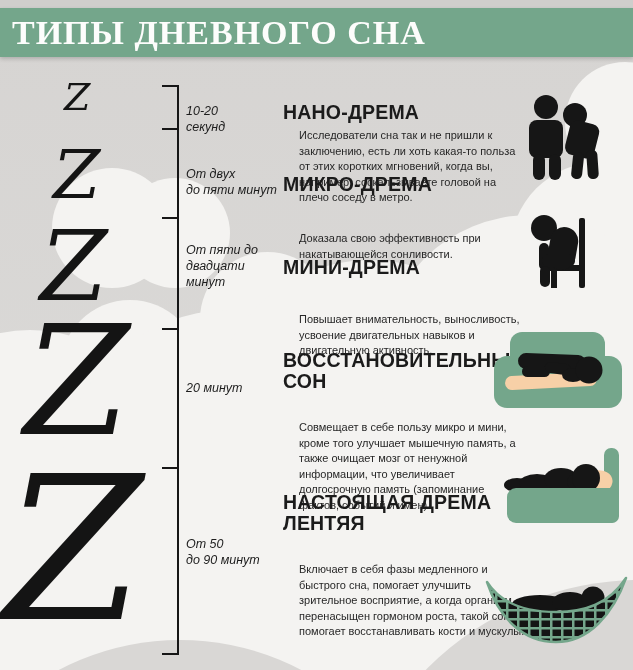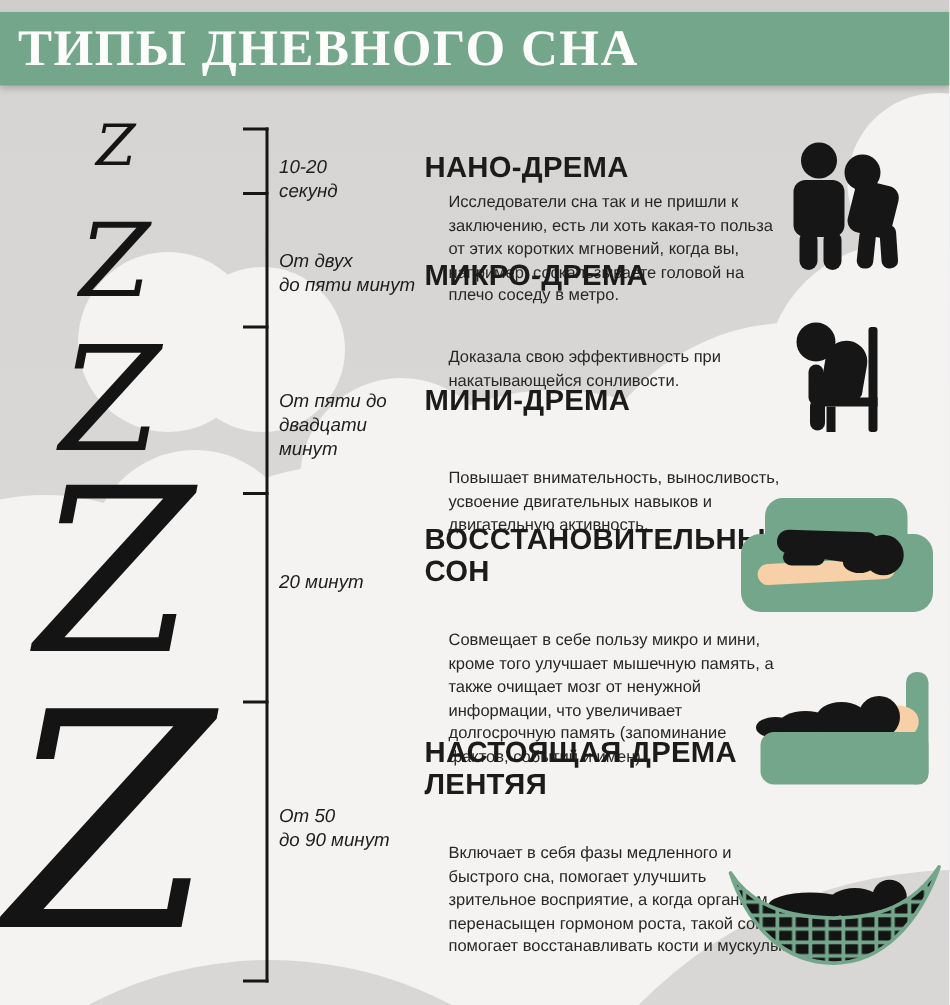--- a/index.html
+++ b/index.html
@@ -78,21 +78,21 @@
   <div class="zzz" style="left:64px; top:78px;  font-size:38px;">Z</div>
   <div class="zzz" style="left:53px; top:141px; font-size:68px;">Z</div>
   <div class="zzz" style="left:40px; top:218px; font-size:97px;">Z</div>
   <div class="zzz" style="left:24px; top:306px; font-size:152px;">Z</div>
   <div class="zzz" style="left:4px;  top:450px; font-size:200px;">Z</div>
 
   <div class="time" style="top:103px;">10-20
 секунд</div>
   <div class="time" style="top:166px;">От двух
 до пяти минут</div>
-  <div class="time" style="top:259px;">От пяти до
+  <div class="time" style="top:242px;">От пяти до
 двадцати минут</div>
   <div class="time" style="top:380px;">20 минут</div>
   <div class="time" style="top:536px;">От 50
 до 90 минут</div>
 
   <h2 class="sec-title" style="top:86px;margin-top:16px;">НАНО-ДРЕМА</h2>
   <p class="sec-body" style="top:112px;">Исследователи сна так и не пришли к заключению, есть ли хоть какая-то польза от этих коротких мгновений, когда вы, например, соскальзываете головой на плечо соседу в метро.</p>
 
   <h2 class="sec-title" style="top:174px;">МИКРО-ДРЕМА</h2>
   <p class="sec-body" style="top:215px;">Доказала свою эффективность при накатывающейся сонливости.</p>

